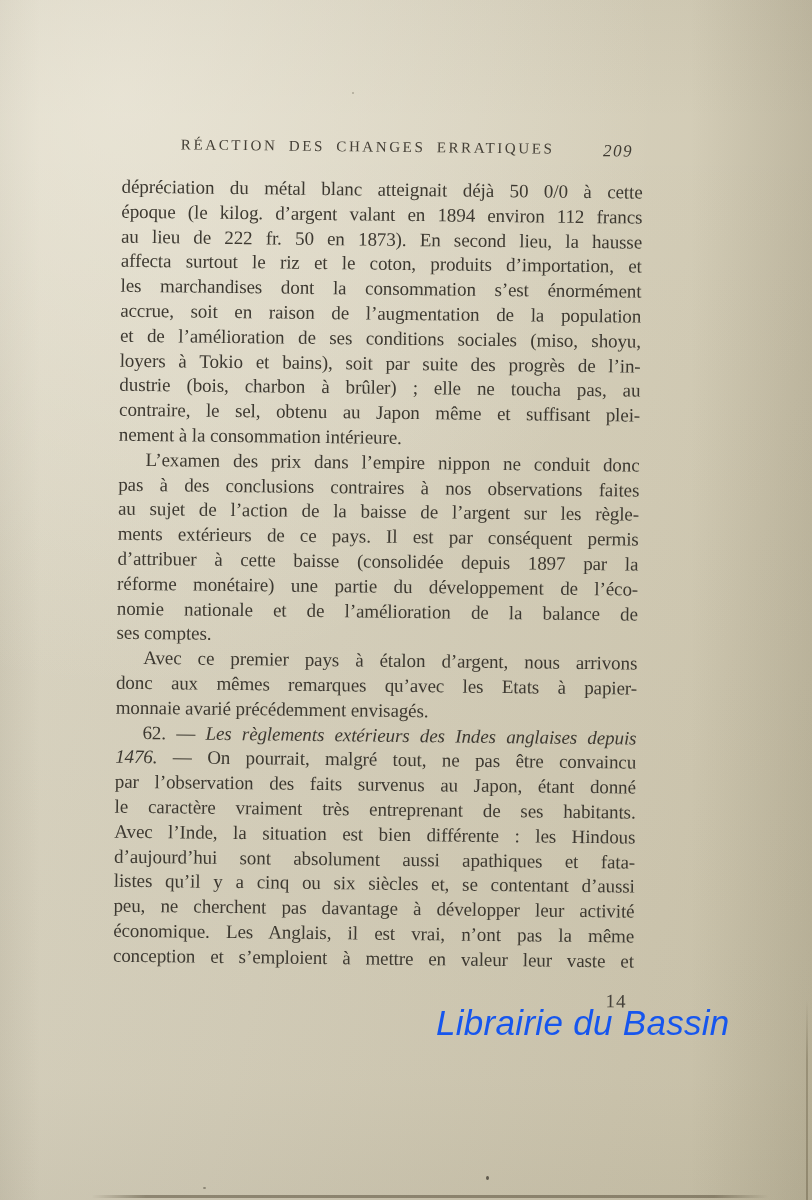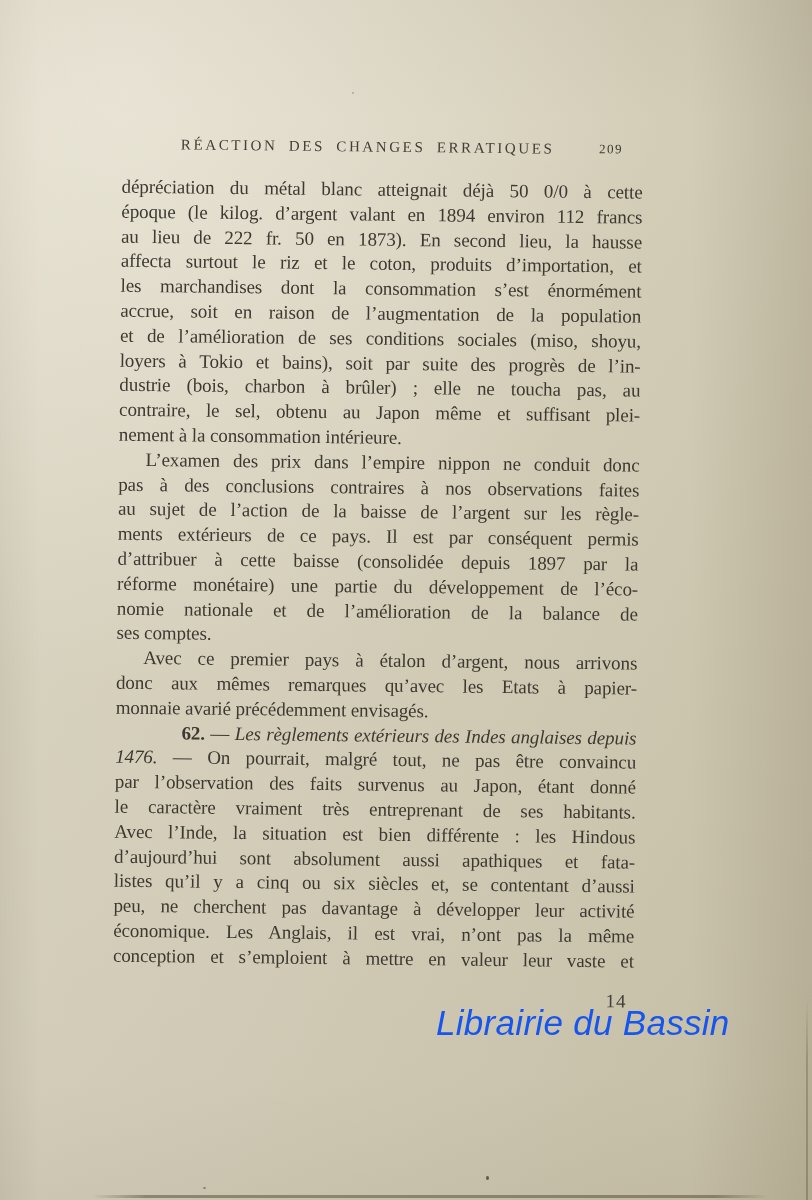--- a/index.html
+++ b/index.html
@@ -26,33 +26,33 @@
     position:absolute;left:117px;top:139px;width:521px;
     color:#3d3931;
   }
   .running-header{position:relative;height:33px;}
   .rh-title{
     position:absolute;left:0;right:30px;top:0;
     text-align:center;font-size:15px;letter-spacing:2.6px;word-spacing:5px;
     color:#443f36;
   }
   .rh-folio{
-    position:absolute;right:20px;top:0;
-    font-size:13px;letter-spacing:1.5px;color:#3f3b32;
+    position:absolute;right:10px;top:0;
+    font-size:17px;letter-spacing:1.5px;color:#3f3b32;font-style:italic;
   }
   .body-text{margin-top:6px;}
   .line{
     font-size:19px;line-height:24.8px;height:24.8px;
     letter-spacing:-0.1px;
     text-align:justify;text-align-last:justify;
     white-space:nowrap;
   }
   .line.noj{text-align-last:left;}
   .line.ind{padding-left:27px;}
-  .seg.bold{font-weight:bold;margin-left:39px;}
+  .seg.bold{font-weight:normal;}
   .seg.italic{font-style:italic;}
   .signature{
     position:absolute;left:571px;top:988px;
     font-size:19px;color:#45413a;letter-spacing:1px;margin-left:39px;
   }
   .watermark{
     position:absolute;left:436px;top:1003px;
     font-family:"Liberation Sans",sans-serif;
     font-size:35px;letter-spacing:0.3px;font-style:italic;
   }

